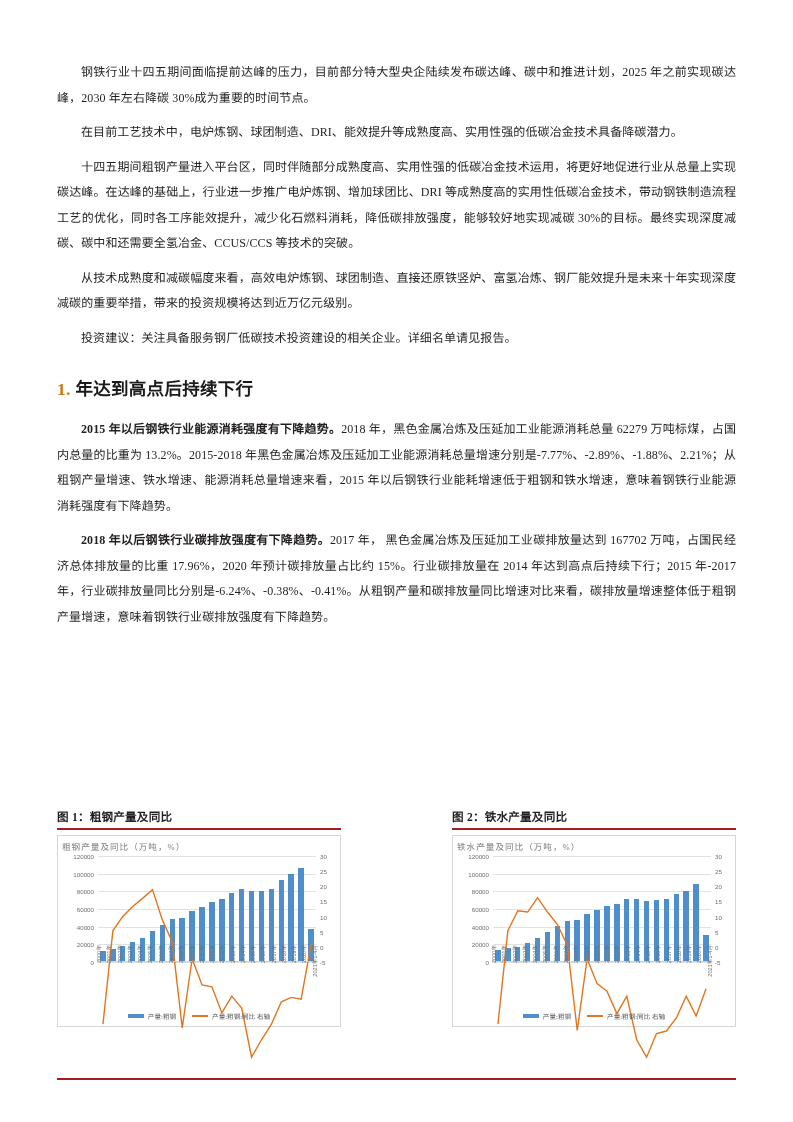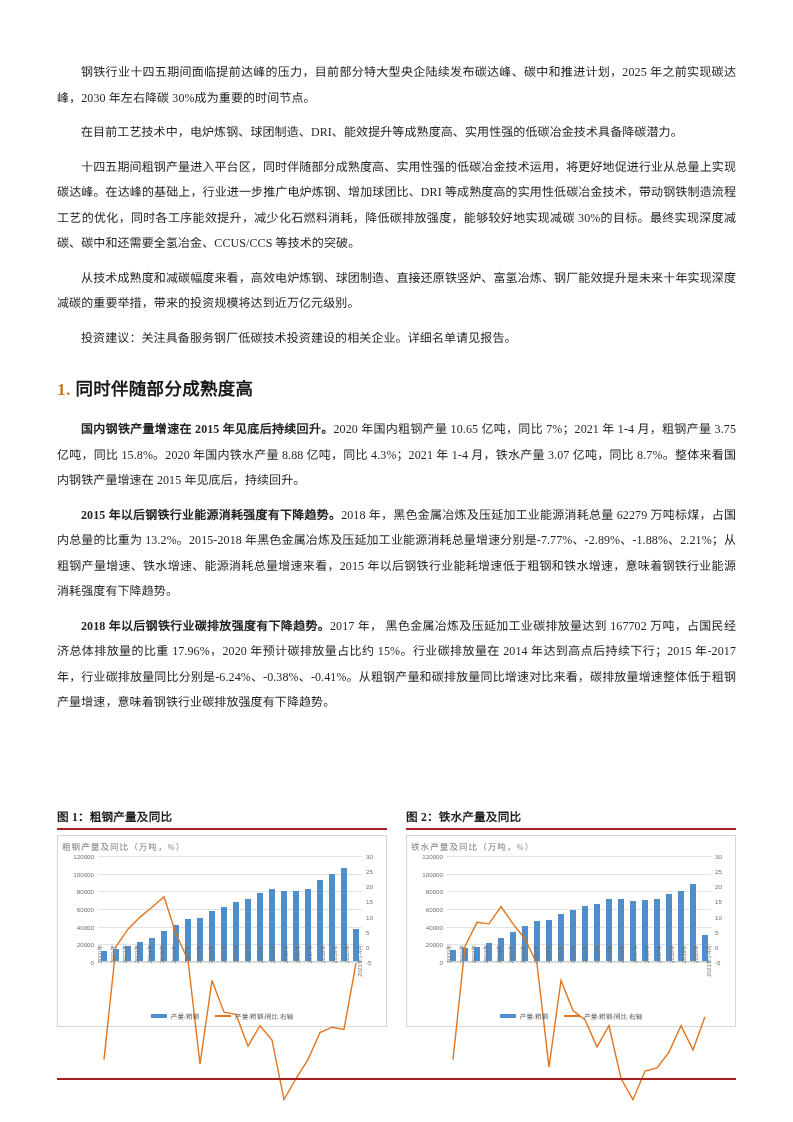--- a/index.html
+++ b/index.html
@@ -57,21 +57,21 @@
   
   .figures {
     position: absolute;
     left: 57px;
     top: 808px;
     width: 679px;
     display: flex;
     justify-content: space-between;
   }
   .figure {
-    width: 330px;
+    width: 284px;
   }
   .fig-caption {
     font-size: 11.6px;
     font-weight: bold;
     color: #231f20;
     padding-bottom: 4px;
     letter-spacing: 0.2px;
   }
   .fig-rule {
     height: 2px;
@@ -228,26 +228,23 @@
   <div class="content">
 
     <p class="para">钢铁行业十四五期间面临提前达峰的压力，目前部分特大型央企陆续发布碳达峰、碳中和推进计划，2025 年之前实现碳达峰，2030 年左右降碳 30%成为重要的时间节点。</p>
     <p class="para">在目前工艺技术中，电炉炼钢、球团制造、DRI、能效提升等成熟度高、实用性强的低碳冶金技术具备降碳潜力。</p>
     <p class="para">十四五期间粗钢产量进入平台区，同时伴随部分成熟度高、实用性强的低碳冶金技术运用，将更好地促进行业从总量上实现碳达峰。在达峰的基础上，行业进一步推广电炉炼钢、增加球团比、DRI 等成熟度高的实用性低碳冶金技术，带动钢铁制造流程工艺的优化，同时各工序能效提升，减少化石燃料消耗，降低碳排放强度，能够较好地实现减碳 30%的目标。最终实现深度减碳、碳中和还需要全氢冶金、CCUS/CCS 等技术的突破。</p>
     <p class="para">从技术成熟度和减碳幅度来看，高效电炉炼钢、球团制造、直接还原铁竖炉、富氢冶炼、钢厂能效提升是未来十年实现深度减碳的重要举措，带来的投资规模将达到近万亿元级别。</p>
     <p class="para">投资建议：关注具备服务钢厂低碳技术投资建设的相关企业。详细名单请见报告。</p>
 
     <h2 class="section">
       <span class="num">1.</span>
-      <span class="title-text">同时伴随部分成熟度高</span>
+      <span class="title-text">年达到高点后持续下行</span>
     </h2>
 
-    <p class="para">
-      <span class="lead">国内钢铁产量增速在 2015 年见底后持续回升。</span><span>2020 年国内粗钢产量 10.65 亿吨，同比 7%；2021 年 1-4 月，粗钢产量 3.75 亿吨，同比 15.8%。2020 年国内铁水产量 8.88 亿吨，同比 4.3%；2021 年 1-4 月，铁水产量 3.07 亿吨，同比 8.7%。整体来看国内钢铁产量增速在 2015 年见底后，持续回升。</span>
-    </p>
     <p class="para">
       <span class="lead">2015 年以后钢铁行业能源消耗强度有下降趋势。</span><span>2018 年，黑色金属冶炼及压延加工业能源消耗总量 62279 万吨标煤，占国内总量的比重为 13.2%。2015-2018 年黑色金属冶炼及压延加工业能源消耗总量增速分别是-7.77%、-2.89%、-1.88%、2.21%；从粗钢产量增速、铁水增速、能源消耗总量增速来看，2015 年以后钢铁行业能耗增速低于粗钢和铁水增速，意味着钢铁行业能源消耗强度有下降趋势。</span>
     </p>
     <p class="para">
       <span class="lead">2018 年以后钢铁行业碳排放强度有下降趋势。</span><span>2017 年， 黑色金属冶炼及压延加工业碳排放量达到 167702 万吨，占国民经济总体排放量的比重 17.96%，2020 年预计碳排放量占比约 15%。行业碳排放量在 2014 年达到高点后持续下行；2015 年-2017 年，行业碳排放量同比分别是-6.24%、-0.38%、-0.41%。从粗钢产量和碳排放量同比增速对比来看，碳排放量增速整体低于粗钢产量增速，意味着钢铁行业碳排放强度有下降趋势。</span>
     </p>
   </div>
 
   <div class="figures">
 

